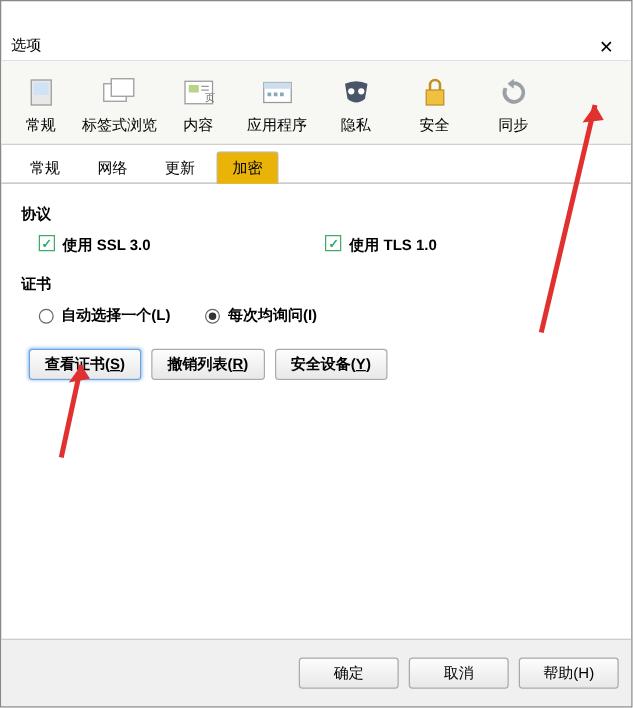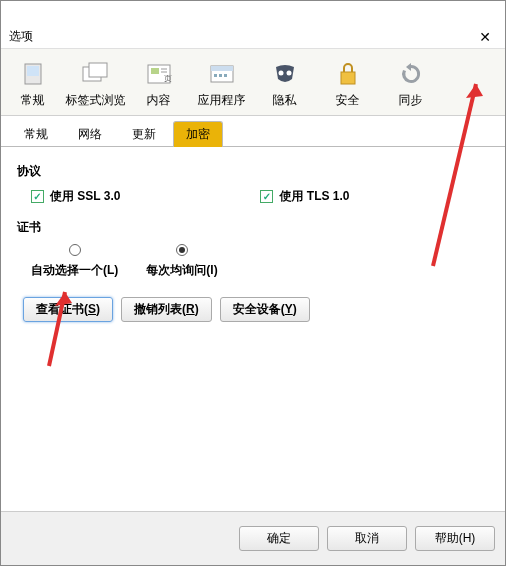--- a/index.html
+++ b/index.html
@@ -10,26 +10,26 @@
   .toolbar { display: flex; background: #f7f7f3; border-bottom: 1px solid #d0d0d0; padding-top: 5px; }
   .tb-btn { width: 63px; text-align: center; font-size: 12px; padding: 4px 0 6px 0; cursor: pointer; }
   .tb-btn.active { background: linear-gradient(#eef6ff,#d6ecff); border: 1px solid #7aa7d7; border-radius: 3px; }
   .tb-btn .icon { height: 32px; display: flex; align-items: center; justify-content: center; margin-bottom: 2px; }
   .tabs { display: flex; padding: 4px 10px 0 10px; font-size: 12px; border-bottom: 1px solid #bbb; }
   .tab { padding: 4px 12px; border: 1px solid transparent; border-bottom: none; margin-right: 4px; cursor: pointer; position: relative; top: 1px; }
   .tab.active { border-color: #bbb; background: #eab308; border-top-left-radius: 3px; border-top-right-radius: 3px; }
   .content { padding: 12px 16px; font-size: 12px; font-weight: bold; }
   .section-title { margin: 4px 0 8px 0; }
   .row { display: flex; gap: 140px; padding-left: 14px; margin-bottom: 14px; }
-  .chk { display: flex; align-items: center; gap: 6px; }
+  .chk { display: flex; gap: 6px; }
   .chk .box { width: 13px; height: 13px; border: 1px solid #4a6; background: #fff; display: flex; align-items: center; justify-content: center; font-size: 10px; color: #2a7; }
   .chk .box::after { content: "✓"; }
   .desc { padding-left: 14px; margin-bottom: 8px; }
   .radio-row { display: flex; gap: 28px; padding-left: 14px; margin-bottom: 18px; }
-  .radio { display: flex; align-items: center; gap: 6px; flex-direction: column; }
+  .radio { display: flex; align-items: center; gap: 6px; }
   .radio .circ { width: 12px; height: 12px; border: 1px solid #666; border-radius: 50%; display: flex; align-items: center; justify-content: center; }
   .radio.sel .circ::after { content: ""; width: 6px; height: 6px; background: #333; border-radius: 50%; }
   .btn-row { display: flex; gap: 8px; padding-left: 6px; }
   .btn { min-width: 80px; padding: 3px 12px; background: linear-gradient(#fdfdfd,#e8e8e8); border: 1px solid #aaa; border-radius: 3px; font-size: 12px; text-align: center; cursor: pointer; }
   .btn.hover { border-color: #6aa3e0; box-shadow: 0 0 3px #8cb8e8; }
   .btn .ul { text-decoration: underline; }
   .footer { position: absolute; bottom: 0; left: 0; right: 0; height: 54px; background: #f0f0f0; border-top: 1px solid #ccc; display: flex; align-items: center; justify-content: flex-end; padding: 0 10px; gap: 8px; }
   .arrow { position: absolute; pointer-events: none; }
   svg.gear path, svg.sync path { fill: #9aa0a6; }
 </style>

